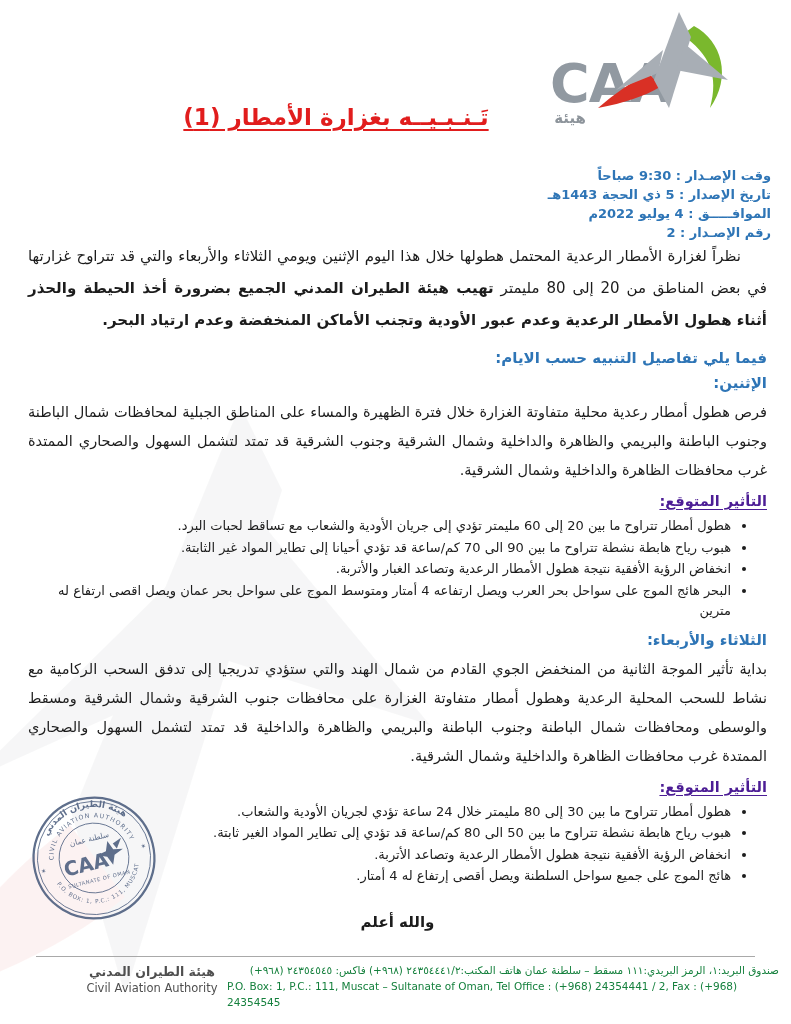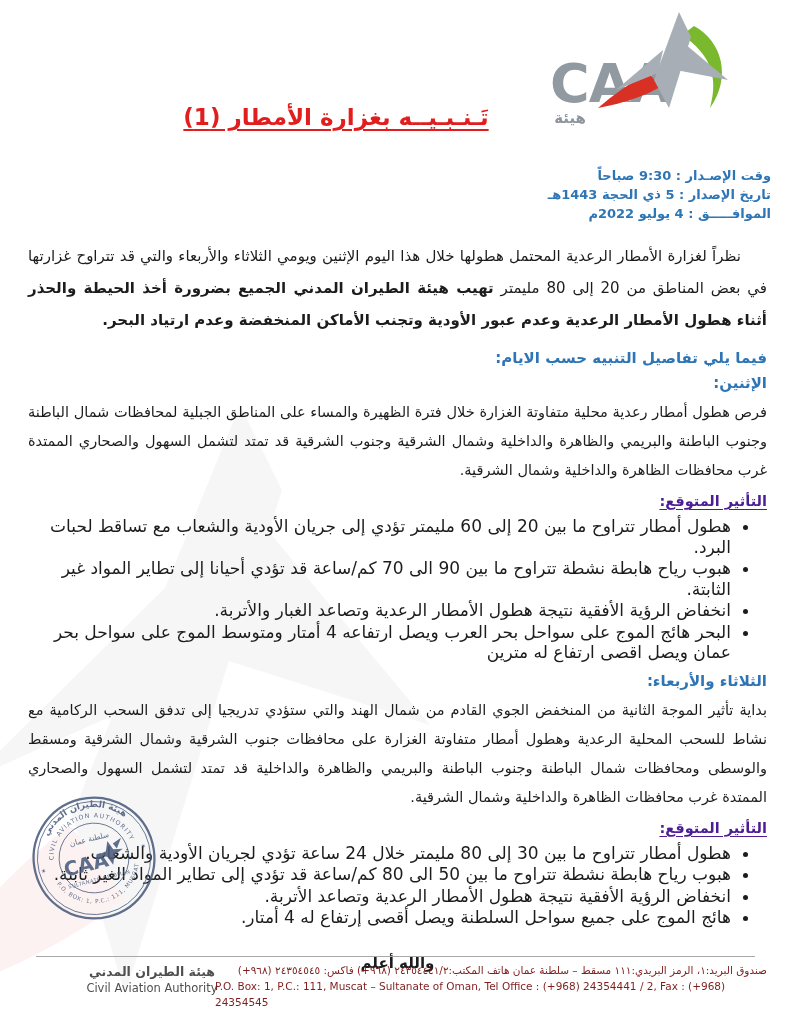--- a/index.html
+++ b/index.html
@@ -23,39 +23,39 @@
   
   .content{position:absolute;top:240px;right:24px;left:28px;direction:rtl;}
   .intro{font-size:15px;line-height:32px;text-align:justify;margin:0 0 12px 0;text-indent:26px;}
   .intro b{font-size:15px;}
   .h-blue{color:#2e75b6;font-weight:bold;
     text-underline-offset:3px;font-size:15px;}
   .h-red{color:#4c1d95;font-weight:bold;text-decoration:underline;
     text-underline-offset:3px;font-size:14.5px;}
   .h-line{margin:6px 0 6px 0;}
   .para{font-size:14.5px;line-height:29px;text-align:justify;margin:2px 0 4px 0;}
-  ul.impact{margin:4px 0 8px 0;padding:0 36px 0 0;font-size:17px;line-height:20.5px;}
+  ul.impact{margin:4px 0 8px 0;padding:0 36px 0 0;font-size:13px;line-height:20.5px;}
   ul.impact li{margin:0 0 1px 0;}
   .closing{margin:26px 0 0 0;text-align:center;font-weight:bold;font-size:15px;direction:rtl;}
 
   
   .watermark{position:absolute;left:-90px;top:395px;width:600px;height:620px;
     opacity:0.055;pointer-events:none;}
 
   
   .seal{position:absolute;left:28px;top:792px;width:132px;height:132px;
     transform:rotate(-14deg);opacity:0.88;}
 
   
   .footer-rule{position:absolute;top:956px;left:36px;right:36px;height:0;
     border-top:1px solid #a9a9a9;}
   .footer-left{position:absolute;left:52px;top:963px;width:200px;text-align:center;color:#4f4f4f;}
   .footer-left .ar{font-size:12.5px;font-weight:bold;direction:rtl;line-height:17px;}
   .footer-left .en{font-size:11.5px;line-height:17px;}
-  .footer-right{position:absolute;right:24px;top:962px;width:552px;color:#7f1d1d;}
+  .footer-right{position:absolute;right:12px;top:962px;width:552px;color:#15803d;}
   .footer-right .ar{direction:rtl;text-align:right;font-size:10.5px;line-height:16px;}
   .footer-right .en{direction:ltr;text-align:left;font-size:10.5px;line-height:16px;}
 </style>
 </head>
 <body>
 
 <div class="page">
 
   <svg class="watermark" viewBox="0 0 600 620">
     <path d="M330,10 L372,95 L215,600 L162,420 Z" fill="#6b7178"></path>
@@ -80,20 +80,21 @@
       <text x="38" y="113" font-family="DejaVu Sans, sans-serif" font-size="15" font-weight="bold" fill="#8d949b" direction="rtl">هيئة الطيران المدني</text>
     </svg>
   </div>
 
   <div class="doc-title">تَـنـبـيــه بغزارة الأمطار (1)</div>
 
   <div class="issuance">
     <div>وقت الإصـدار : 9:30 صباحاً</div>
     <div>تاريخ الإصدار : 5 ذي الحجة 1443هـ</div>
     <div>الموافـــــق : 4 يوليو 2022م</div>
+    <div>رقم الإصـدار :  2</div>
   </div>
 
   <div class="content">
     <p class="intro"><span>نظراً لغزارة الأمطار الرعدية المحتمل هطولها خلال هذا اليوم الإثنين ويومي الثلاثاء والأربعاء والتي قد تتراوح غزارتها في بعض المناطق من 20 إلى 80 مليمتر </span><b>تهيب هيئة الطيران المدني الجميع بضرورة أخذ الحيطة والحذر أثناء هطول الأمطار الرعدية وعدم عبور الأودية وتجنب الأماكن المنخفضة وعدم ارتياد البحر.</b></p>
 
     <div class="h-line"><span class="h-blue">فيما يلي تفاصيل التنبيه حسب الايام:</span></div>
 
     <div class="h-line"><span class="h-blue">الإثنين:</span></div>
 
     <p class="para">فرص هطول أمطار رعدية محلية متفاوتة الغزارة خلال فترة الظهيرة والمساء على المناطق الجبلية لمحافظات شمال الباطنة وجنوب الباطنة والبريمي والظاهرة والداخلية وشمال الشرقية وجنوب الشرقية قد تمتد لتشمل السهول والصحاري الممتدة غرب محافظات الظاهرة والداخلية وشمال الشرقية.</p>

